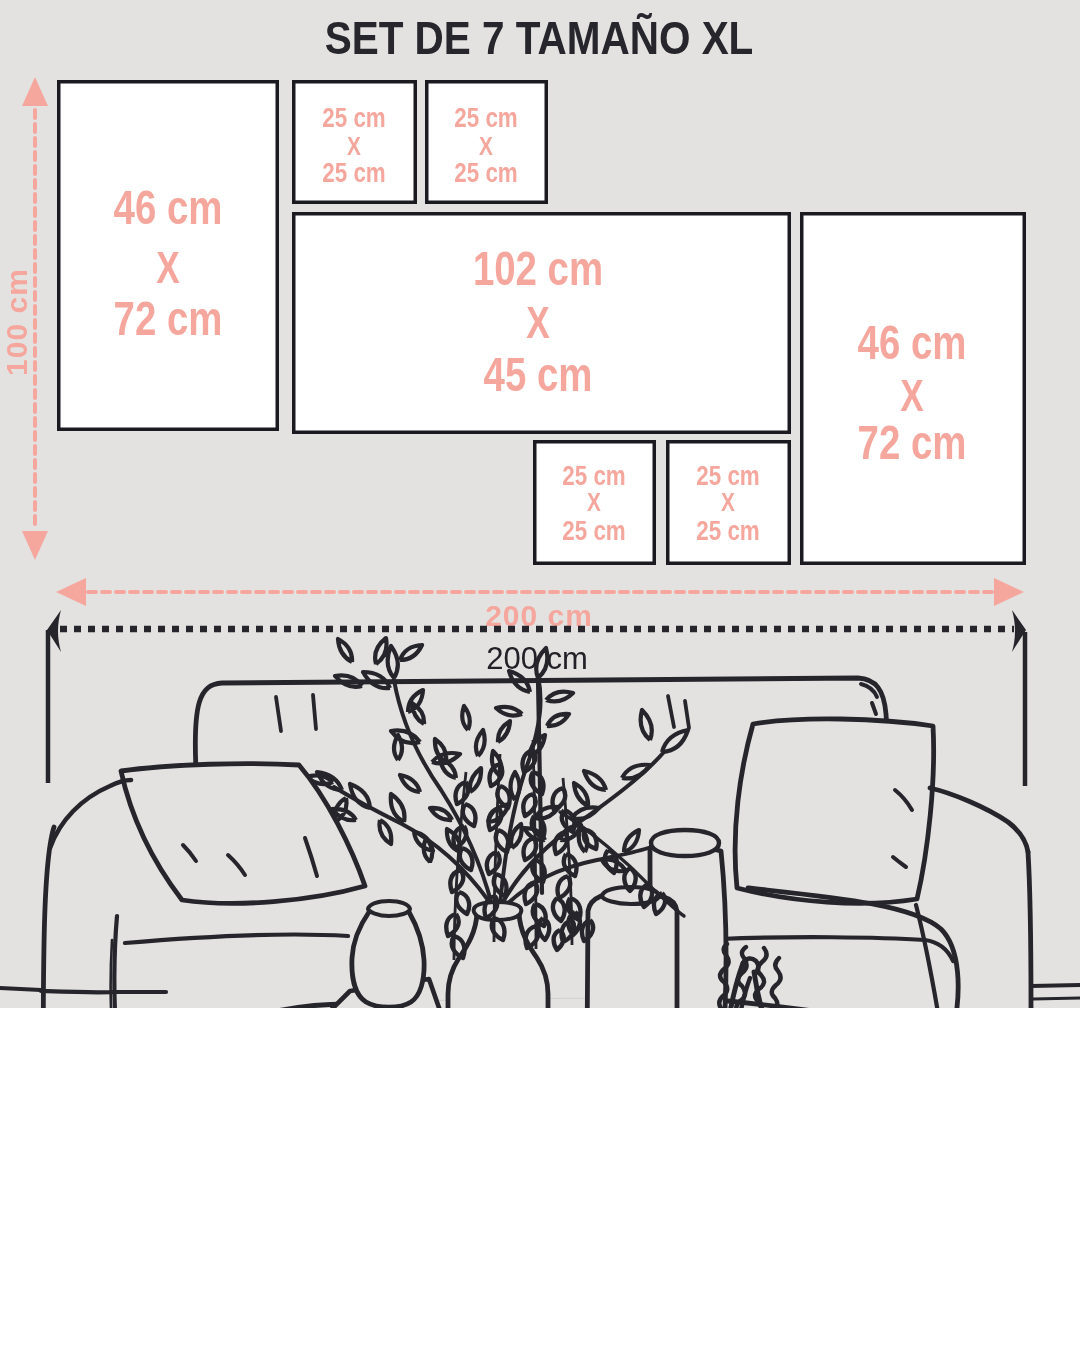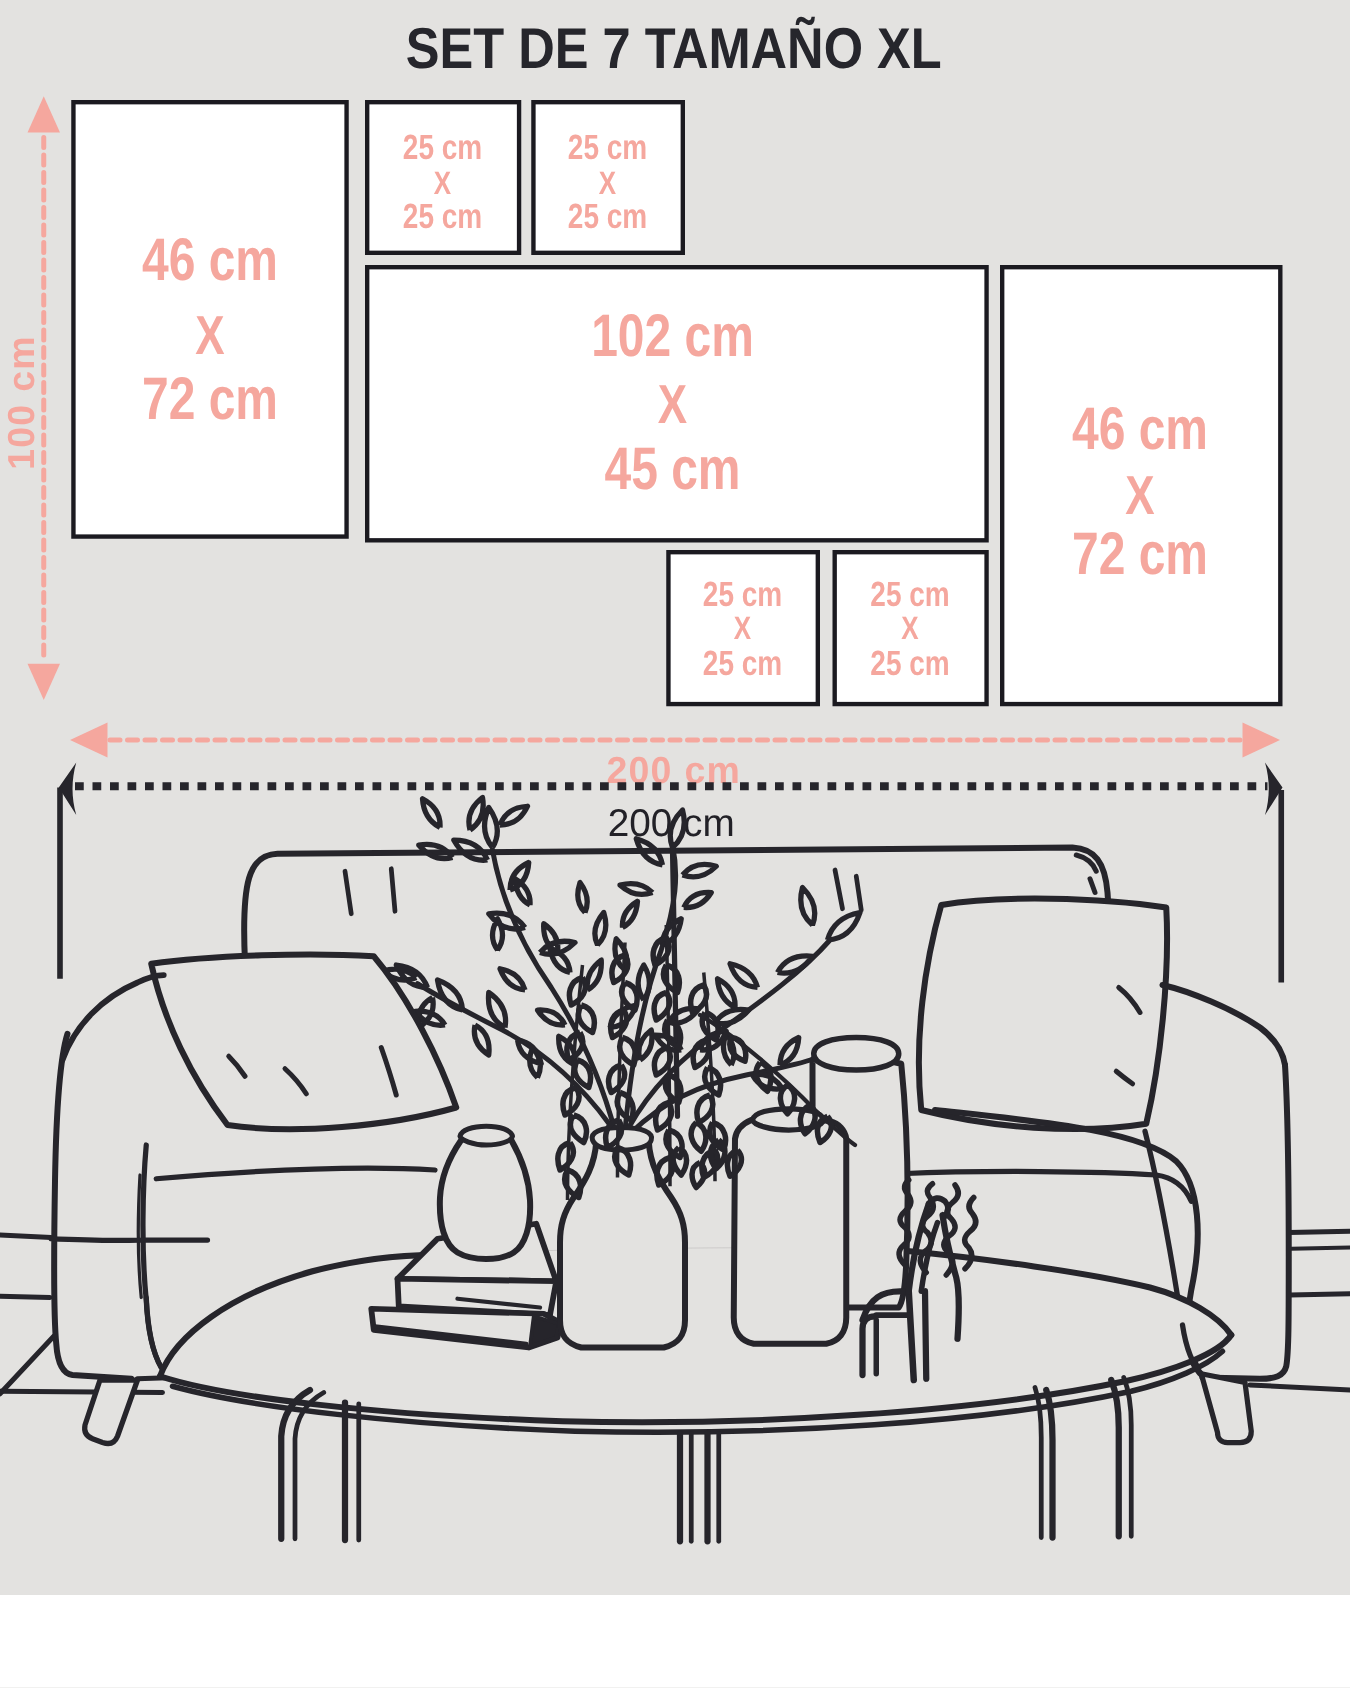--- a/index.html
+++ b/index.html
@@ -1,16 +1,16 @@
 <!DOCTYPE html>
 <html><head>
 <meta charset="utf-8">
 <style>
   html,body { margin:0; padding:0; }
-  #page { width:1080px; height:1276px; position:relative; background:#0f766e; overflow:hidden; }
+  #page { width:1080px; height:1008px; position:relative; background:#0f766e; overflow:hidden; }
 </style>
 </head>
 <body>
 <div id="page">
 <svg width="1080" height="1350" viewBox="0 0 1080 1350" xmlns="http://www.w3.org/2000/svg">
 
 <rect x="0" y="0" width="1080" height="1350" fill="#e3e2e0"></rect>
 
 <text transform="translate(539,54) scale(0.88,1)" text-anchor="middle" font-family="Liberation Sans, sans-serif" font-weight="bold" font-size="46" fill="#26262c">SET DE 7 TAMAÑO XL</text>
 

